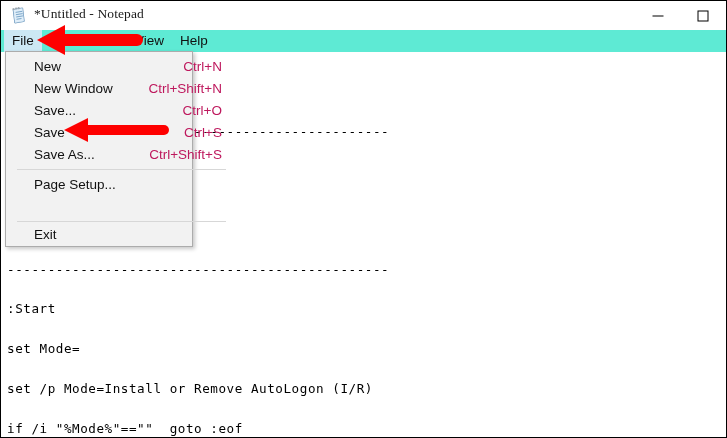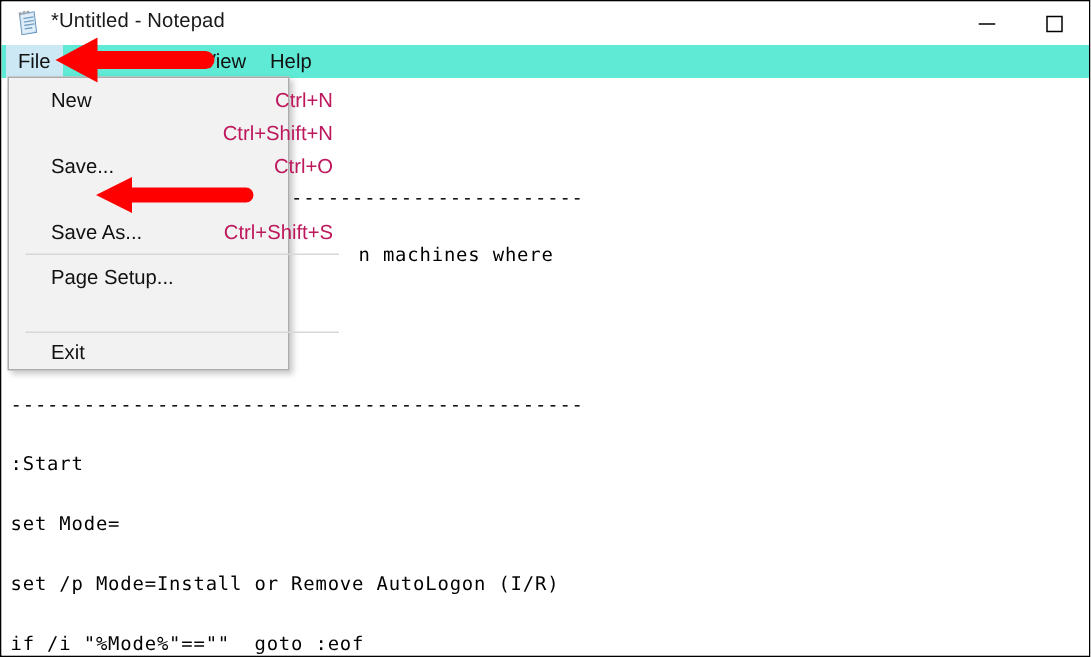--- a/index.html
+++ b/index.html
@@ -31,20 +31,21 @@
   }
 
   
   .titlebar {
     position: absolute;
     left: 0; top: 0;
     width: 725px;
     height: 29px;
     background: #ffffff;
     box-sizing: border-box;
+    font-family: Liberation Serif, serif;
   }
   .title-icon {
     position: absolute;
     left: 9px; top: 6px;
     width: 17px; height: 17px;
   }
   .title-text {
     position: absolute;
     left: 33px; top: 5px;
     font-size: 13.5px;
@@ -237,21 +238,20 @@
       <div class="menubar-item mb-help">Help</div>
     </div>
 
     <div class="textarea">
       <div class="doc-line" style="top:6px"></div>
       <div class="doc-line" style="top:26px"></div>
       <div class="doc-line" style="top:46px"></div>
       <div class="doc-line" style="top:66px"></div>
       <div class="doc-line" style="top:73px">-----------------------------------------------</div>
       <div class="doc-line" style="top:93px"></div>
-      <div class="doc-line" style="left:238px; top:111px">n machines where</div>
       <div class="doc-line" style="top:131px"></div>
       <div class="doc-line" style="top:151px"></div>
       <div class="doc-line" style="top:171px"></div>
       <div class="doc-line" style="top:191px"></div>
       <div class="doc-line" style="top:193px"></div>
       <div class="doc-line" style="top:195px"></div>
       <div class="doc-line" style="top:197px"></div>
       <div class="doc-line" style="top:211px">-----------------------------------------------</div>
       <div class="doc-line" style="top:231px"></div>
       <div class="doc-line" style="top:250px">:Start</div>
@@ -262,26 +262,31 @@
       <div class="doc-line" style="top:350px"></div>
       <div class="doc-line" style="top:370px">if /i "%Mode%"==""  goto :eof</div>
     </div>
 
     <div class="dropdown">
       <div class="menu-row" style="top:4px">
         <span class="menu-label">New</span>
         <span class="menu-accel">Ctrl+N</span>
       </div>
       <div class="menu-row" style="top:26px">
+        <span class="menu-label">New Window</span>
         <span class="menu-accel">Ctrl+Shift+N</span>
       </div>
       <div class="menu-row" style="top:48px">
         <span class="menu-label">Save...</span>
         <span class="menu-accel">Ctrl+O</span>
       </div>
+      <div class="menu-row" style="top:70px">
+        <span class="menu-label">Save</span>
+        <span class="menu-accel">Ctrl+S</span>
+      </div>
       <div class="menu-row" style="top:92px">
         <span class="menu-label">Save As...</span>
         <span class="menu-accel">Ctrl+Shift+S</span>
       </div>
 
       <div class="menu-sep" style="top:117px"></div>
 
       <div class="menu-row" style="top:122px">
         <span class="menu-label">Page Setup...</span>
         <span class="menu-accel"></span>

